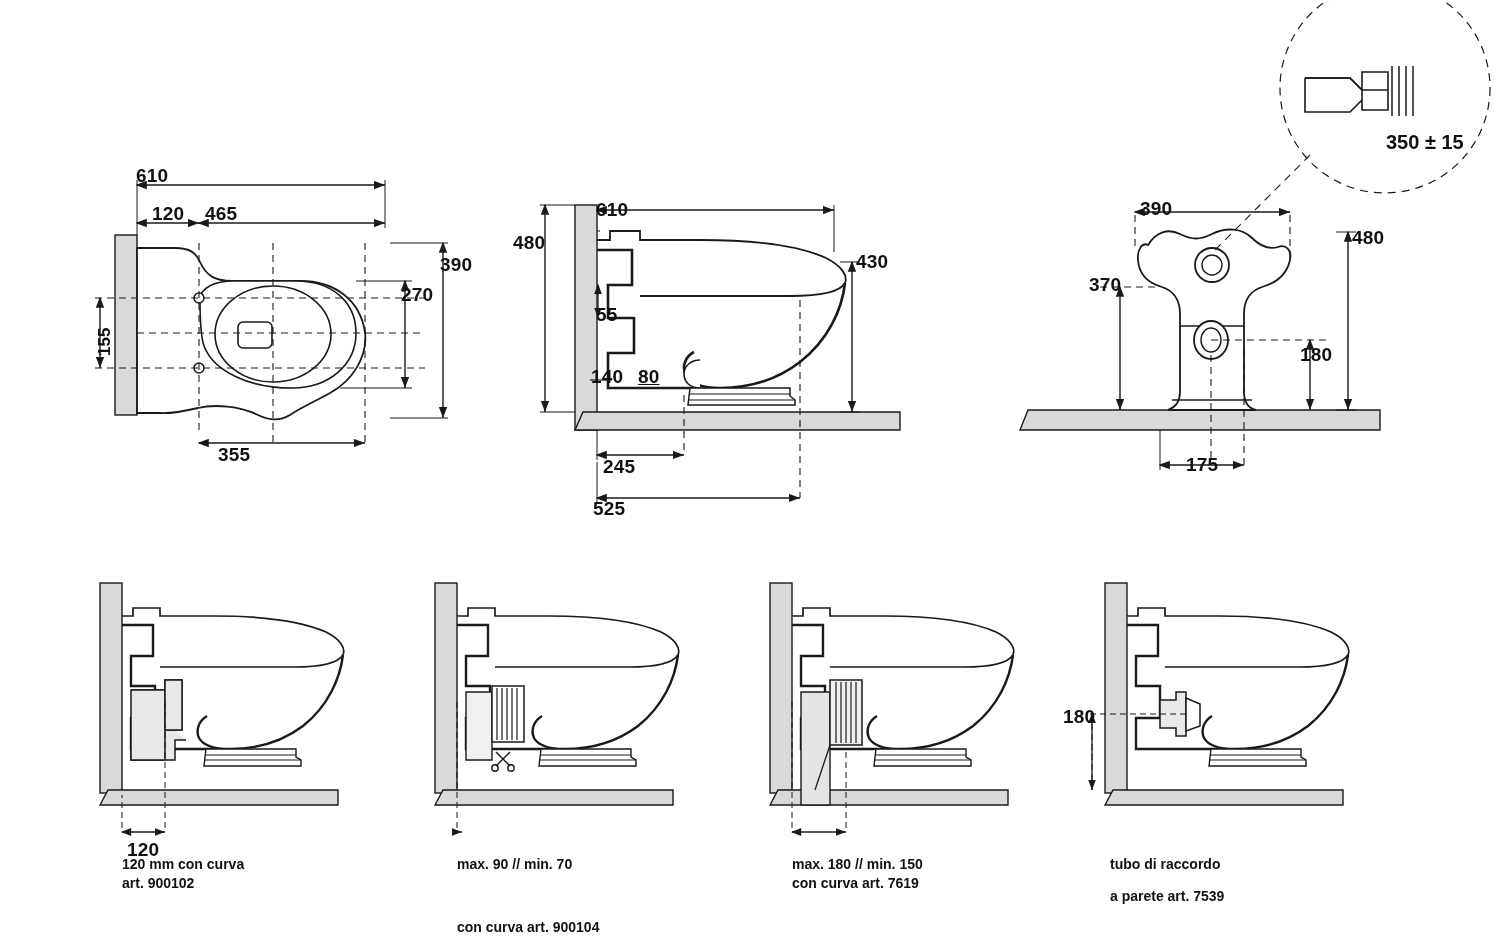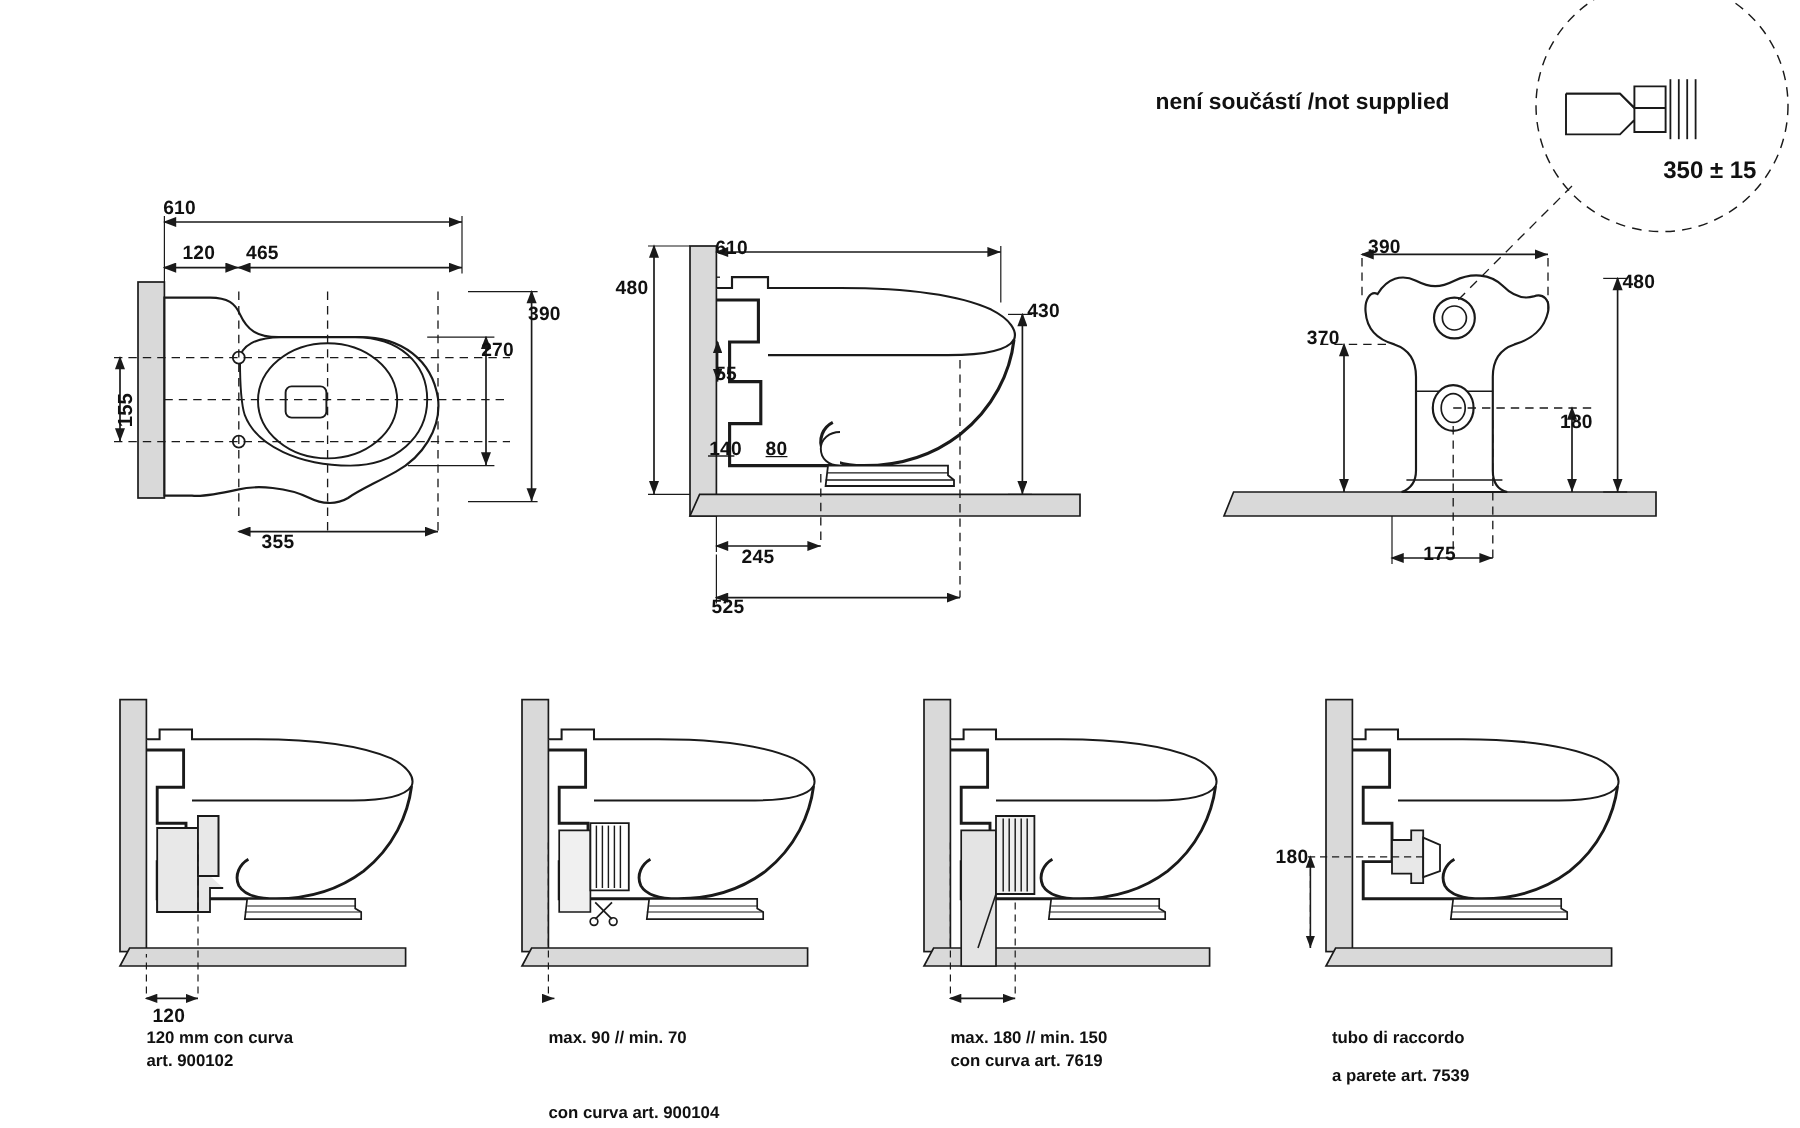--- a/index.html
+++ b/index.html
@@ -14,21 +14,21 @@
   .stage { position:absolute; inset:0; }
   svg.draw { position:absolute; left:0; top:0; width:1500px; height:940px; }
   .lbl {
     position:absolute;
     font-family:"Liberation Sans", sans-serif;
     font-weight:bold;
     color:#111;
     white-space:nowrap;
     line-height:1.25;
   }
-  .lbl.dim { font-size:16px; letter-spacing:.2px; }
+  .lbl.dim { font-size:19px; letter-spacing:.2px; }
   .lbl.dim-v { font-size:17px; transform:rotate(-90deg); transform-origin:0 0; }
   .lbl.note { font-size:19px; font-weight:bold; }
   .lbl.cap { font-size:14px; font-weight:bold; }
   .lbl.big { font-size:20px; font-weight:bold; }
 </style>
 </head>
 <body>
 
 <div class="stage">
 
@@ -315,38 +315,37 @@
     <g stroke-dasharray="6 4" stroke-width="1">
       <line x1="1090" y1="714" x2="1186" y2="714"></line>
       <line x1="1092" y1="714" x2="1092" y2="790"></line>
     </g>
     <line x1="1092" y1="714" x2="1092" y2="790" marker-start="url(#arrE)" marker-end="url(#arrS)" stroke-width="1.3"></line>
   </g>
 
   </g>
 </svg>
 
-<div class="lbl note" style="left:963px; top:74px;">není součástí /not supplied</div>
 <div class="lbl big" style="left:1386px; top:130px;">350 ± 15</div>
 
 <div class="lbl dim" style="left:136px; top:164px;">610</div>
 <div class="lbl dim" style="left:152px; top:202px;">120</div>
 <div class="lbl dim" style="left:205px; top:202px;">465</div>
 <div class="lbl dim" style="left:440px; top:253px;">390</div>
 <div class="lbl dim" style="left:401px; top:283px;">270</div>
 <div class="lbl dim-v" style="left:94px; top:356px;">155</div>
 <div class="lbl dim" style="left:218px; top:443px;">355</div>
 
 <div class="lbl dim" style="left:596px; top:198px;">610</div>
 <div class="lbl dim" style="left:513px; top:231px;">480</div>
 <div class="lbl dim" style="left:856px; top:250px;">430</div>
 <div class="lbl dim" style="left:596px; top:303px;">55</div>
 <div class="lbl dim" style="left:591px; top:365px;">140</div>
 <div class="lbl dim" style="left:638px; top:365px;text-decoration:underline;">80</div>
-<div class="lbl dim" style="left:618px; top:455px;">245</div>
+<div class="lbl dim" style="left:603px; top:455px;">245</div>
 <div class="lbl dim" style="left:593px; top:497px;">525</div>
 
 <div class="lbl dim" style="left:1140px; top:197px;">390</div>
 <div class="lbl dim" style="left:1352px; top:226px;">480</div>
 <div class="lbl dim" style="left:1089px; top:273px;">370</div>
 <div class="lbl dim" style="left:1300px; top:343px;">180</div>
 <div class="lbl dim" style="left:1186px; top:453px;">175</div>
 
 <div class="lbl dim" style="left:127px; top:838px;">120</div>
 <div class="lbl cap" style="left:122px; top:856px;">120 mm con curva</div>

